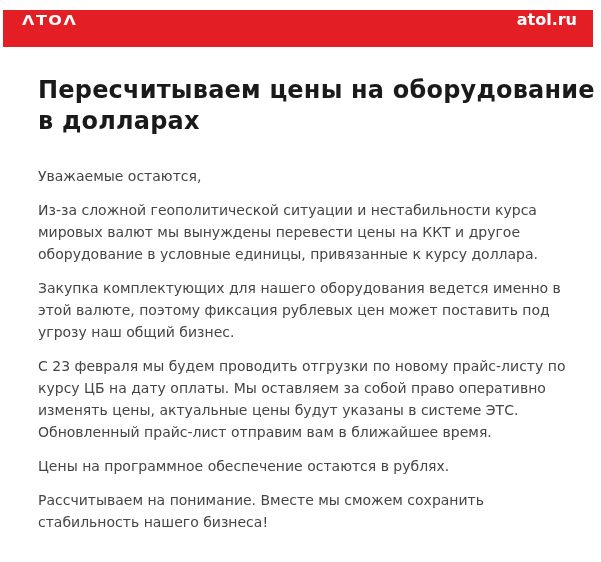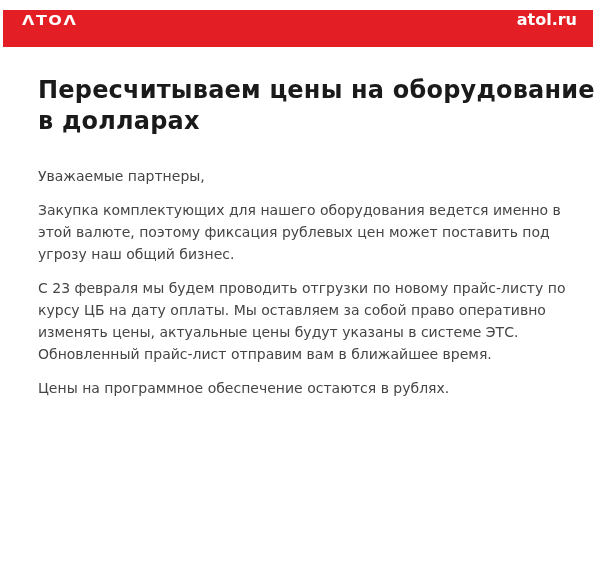--- a/index.html
+++ b/index.html
@@ -74,29 +74,34 @@
 
   <div class="header-bar">
     <a class="logo">ΛТОΛ</a>
     <a class="site-link">atol.ru</a>
   </div>
 
   <div class="content">
     <h1>Пересчитываем цены на оборудование
 в долларах</h1>
 
-    <p>Уважаемые партнеры,</p>
+    <p>Уважаемые остаются,</p>
 
+    <p>Из-за сложной геополитической ситуации и нестабильности курса
+мировых валют мы вынуждены перевести цены на ККТ и другое
+оборудование в условные единицы, привязанные к курсу доллара.</p>
 
     <p>Закупка комплектующих для нашего оборудования ведется именно в
 этой валюте, поэтому фиксация рублевых цен может поставить под
 угрозу наш общий бизнес.</p>
 
     <p>С 23 февраля мы будем проводить отгрузки по новому прайс-листу по
 курсу ЦБ на дату оплаты. Мы оставляем за собой право оперативно
 изменять цены, актуальные цены будут указаны в системе ЭТС.
 Обновленный прайс-лист отправим вам в ближайшее время.</p>
 
     <p>Цены на программное обеспечение остаются в рублях.</p>
 
+    <p>Рассчитываем на понимание. Вместе мы сможем сохранить
+стабильность нашего бизнеса!</p>
   </div>
 
 </div>
 
 </body></html>

